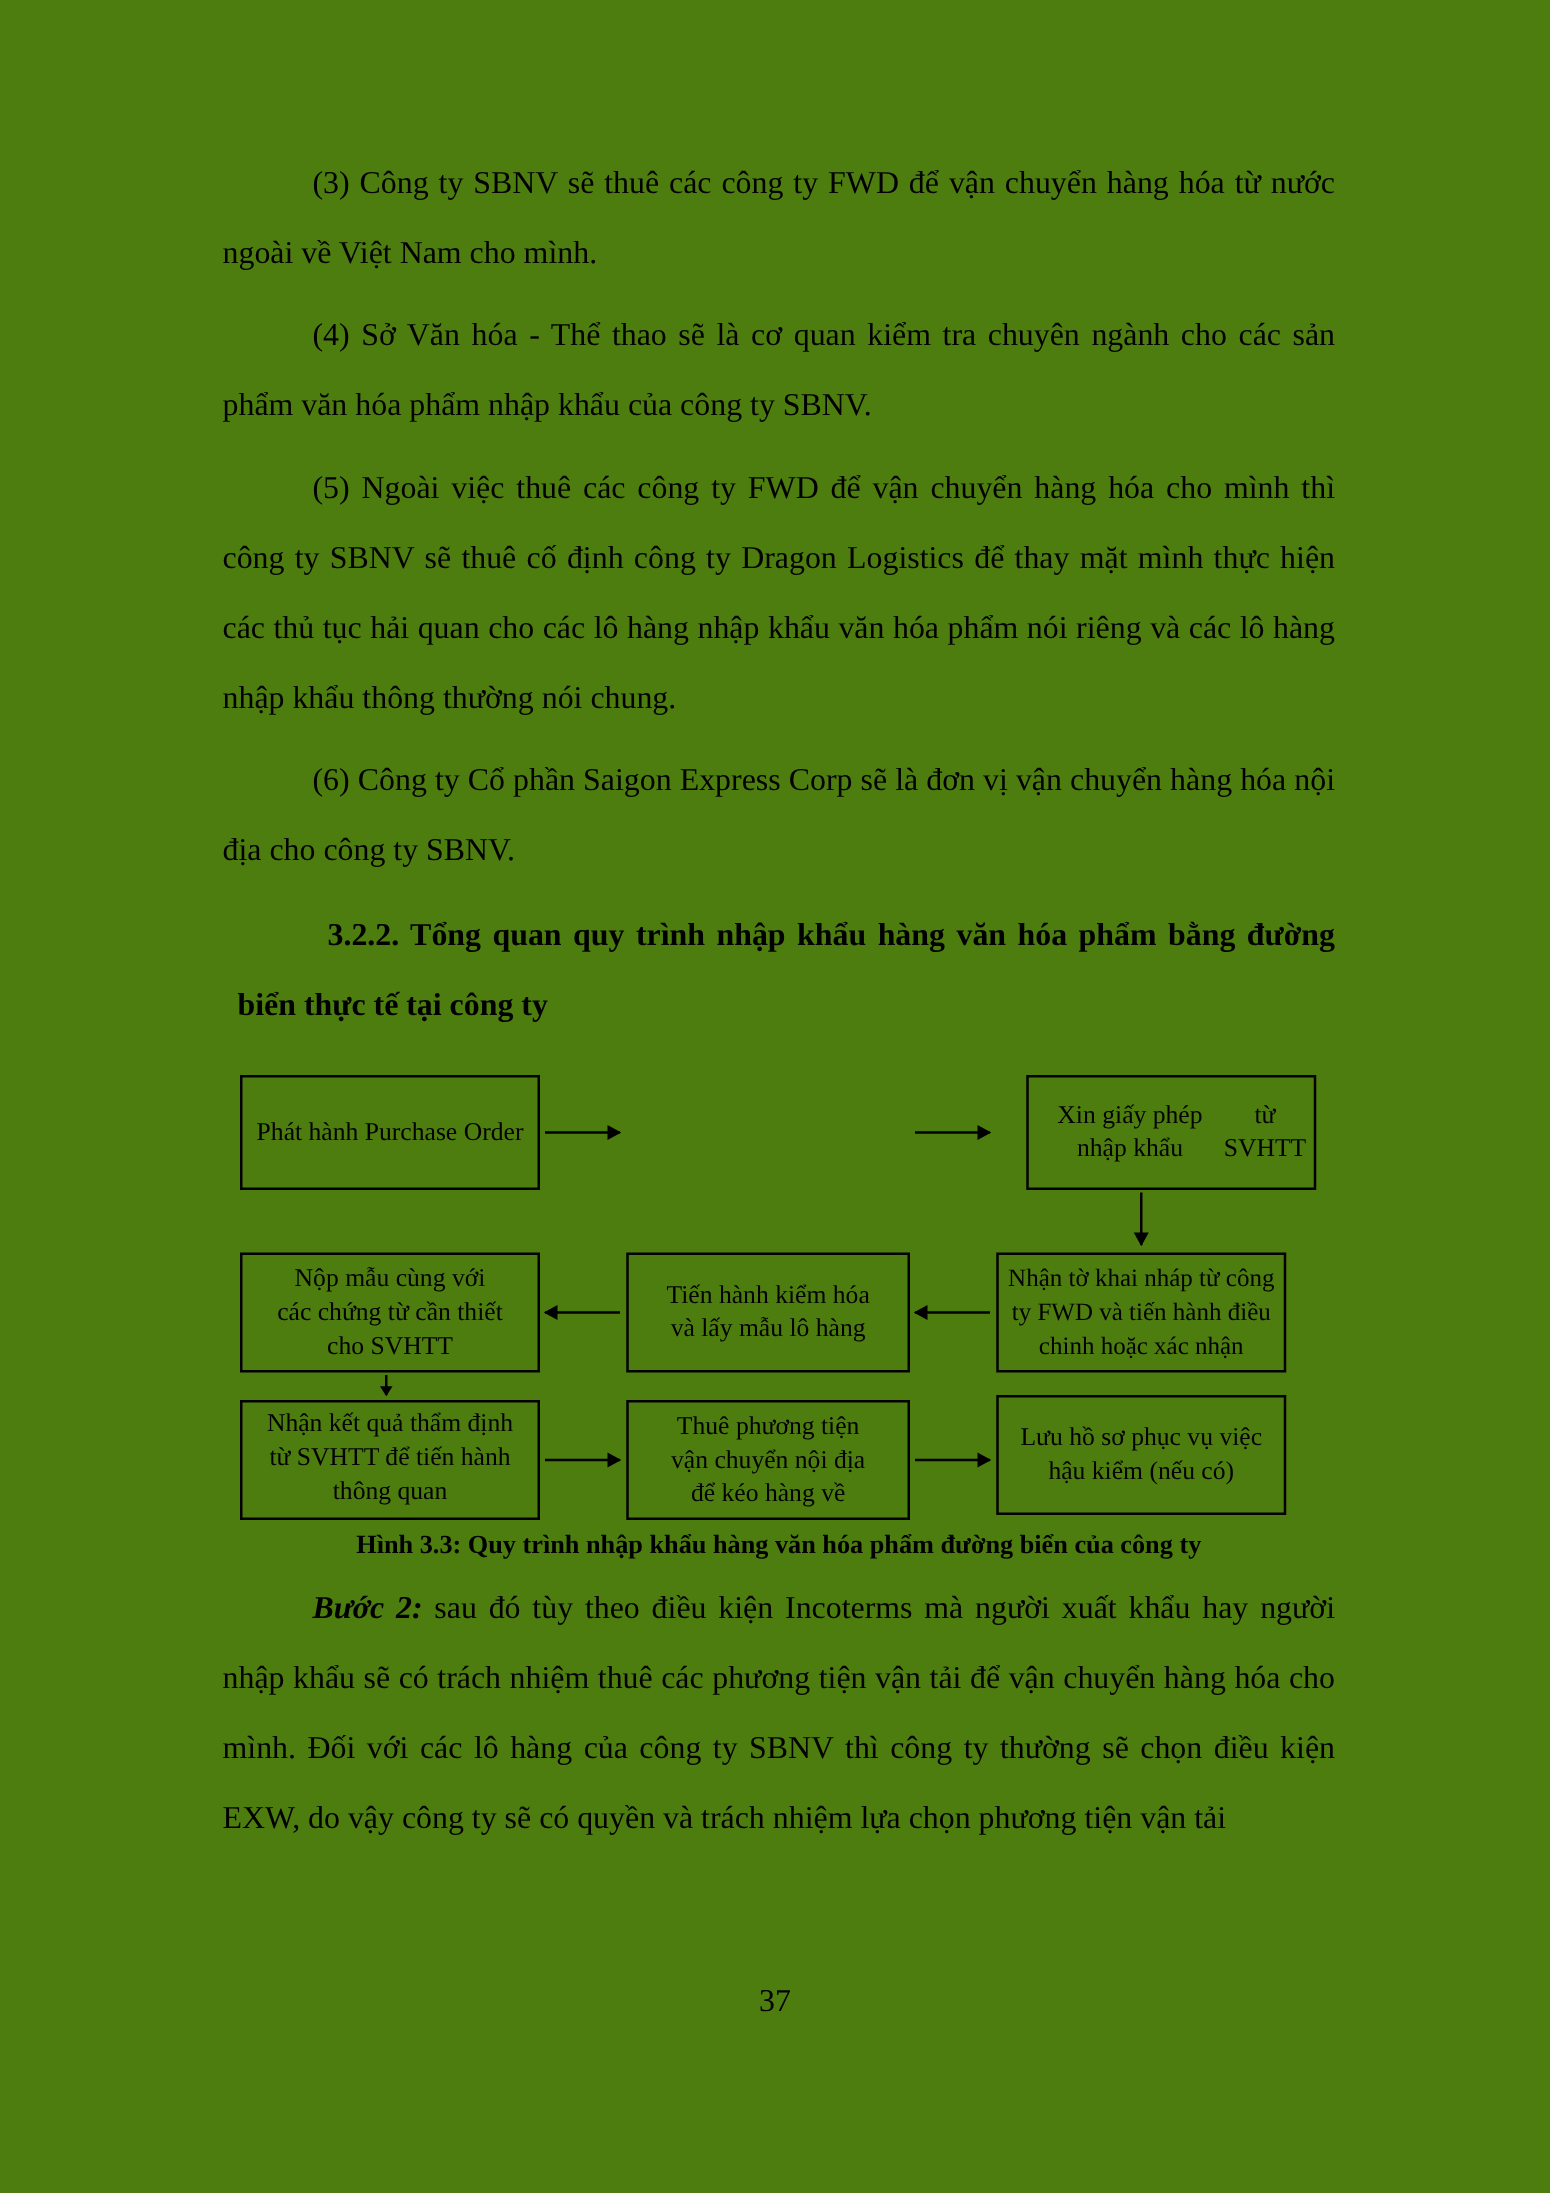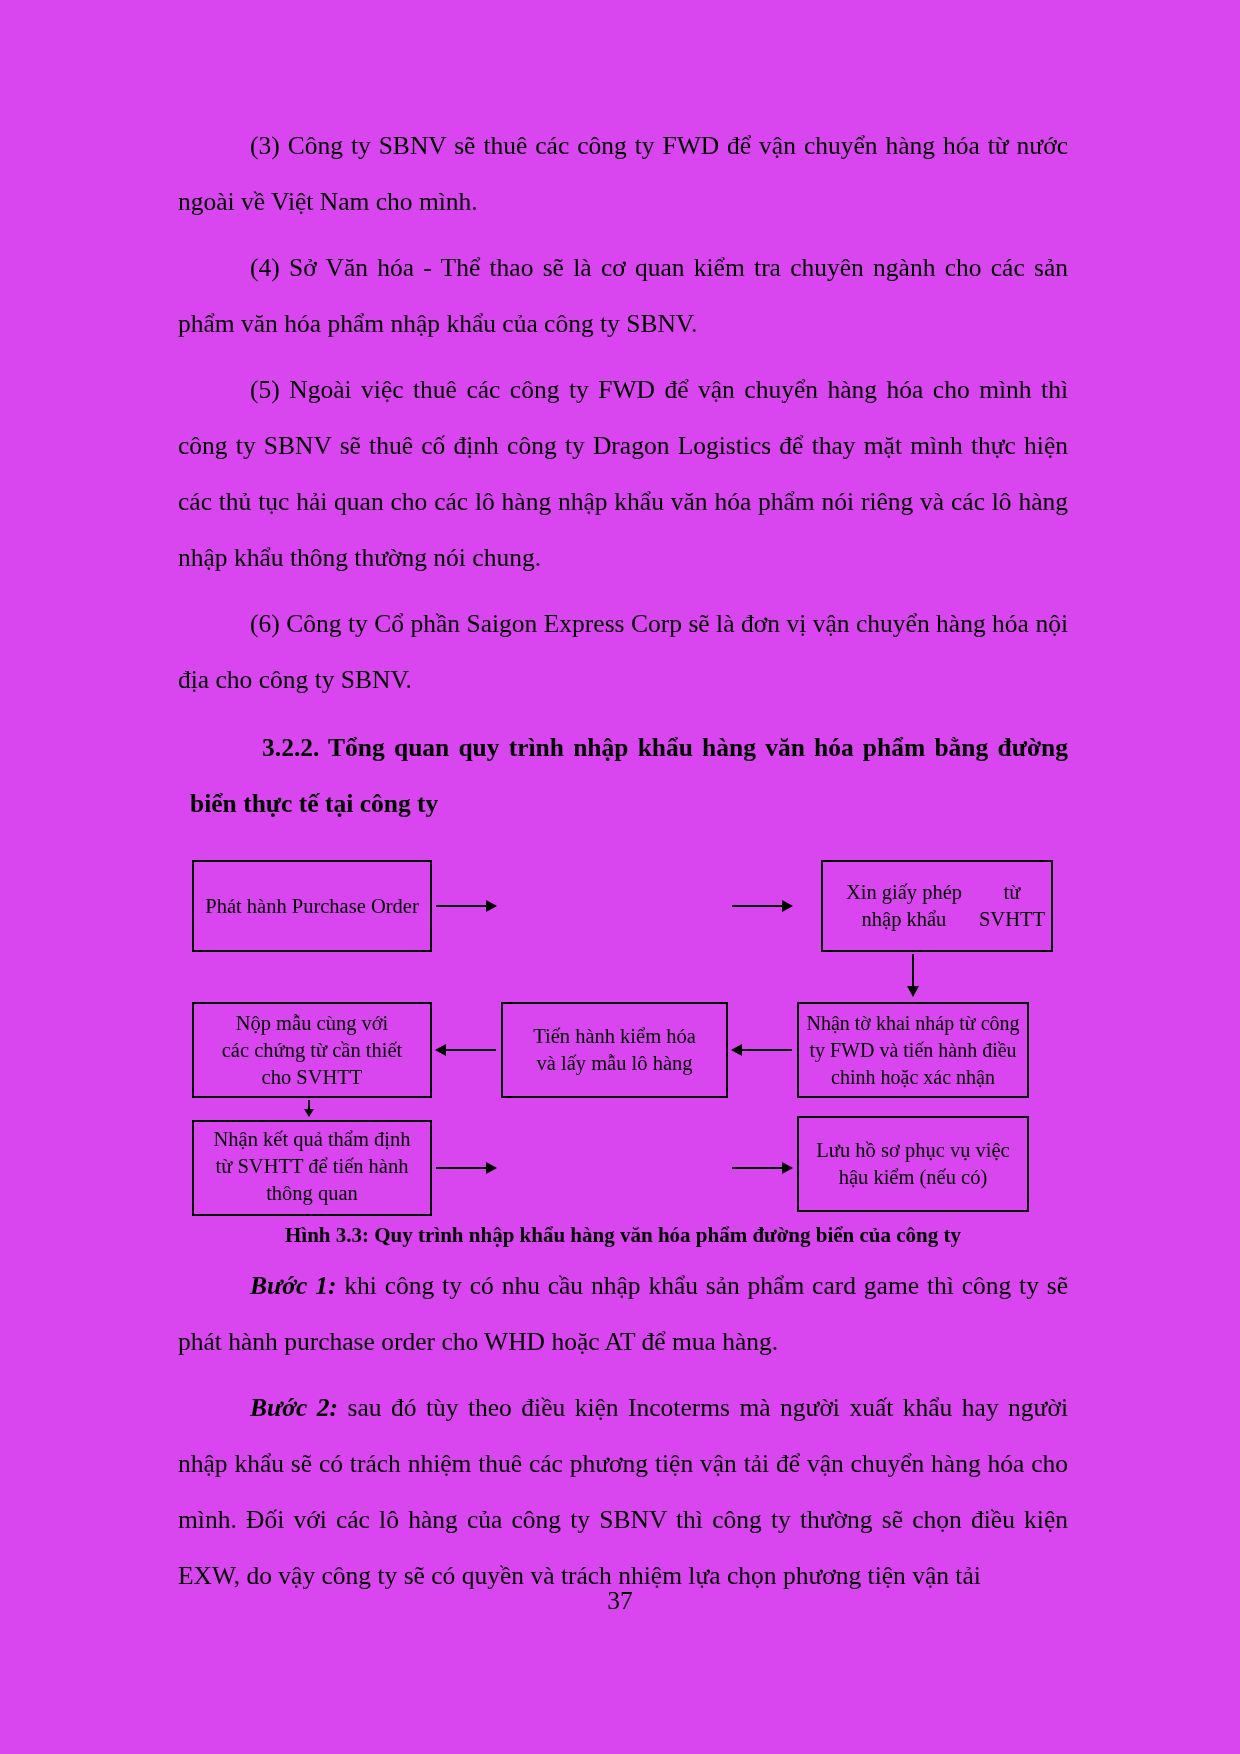--- a/index.html
+++ b/index.html
@@ -9,21 +9,21 @@
   }
   body {
     font-family: "Liberation Serif", "DejaVu Serif", serif;
     color: #000000;
   }
   .page {
     position: relative;
     width: 1240px;
     height: 1754px;
     margin: 0 auto;
-    background: #d946ef;
+    background: #4d7c0f;
     box-sizing: border-box;
     padding: 118px 172px 0 178px;
     overflow: hidden;
   }
   .body-text {
     font-size: 25.5px;
     line-height: 56px;
     text-align: justify;
     text-justify: inter-word;
     margin: 0 0 10px 0;
@@ -183,32 +183,36 @@
     <div class="arrow-v small" style="left:122px; top:246px; height:16px;"></div>
 
     <div class="fbox" style="left:6px; top:266px; width:240px; height:96px; flex-direction:column; justify-content:flex-start;">
       <span>Nhận kết quả thẩm định</span>
       <span>từ SVHTT để tiến hành</span>
       <span>thông quan</span>
     </div>
 
     <div class="arrow-h" style="left:250px; top:313px; width:60px;"></div>
 
+    <div class="fbox" style="left:315px; top:266px; width:227px; height:96px; flex-direction:column; justify-content:center;">
+      <span>Thuê phương tiện</span>
+      <span>vận chuyển nội địa</span>
+      <span>để kéo hàng về</span>
+    </div>
 
     <div class="arrow-h" style="left:546px; top:313px; width:60px;"></div>
 
     <div class="fbox" style="left:611px; top:262px; width:232px; height:96px; flex-direction:column; justify-content:center;">
       <span>Lưu hồ sơ phục vụ việc</span>
       <span>hậu kiểm (nếu có)</span>
     </div>
 
   </div>
 
   <p class="fig-caption">Hình 3.3: Quy trình nhập khẩu hàng văn hóa phẩm đường biển của công ty</p>
 
 
-  <p class="body-text indent"><span class="bolditalic">Bước 1:</span><span> khi công ty có nhu cầu nhập khẩu sản phẩm card game thì công ty sẽ phát hành purchase order cho WHD hoặc AT để mua hàng.</span></p>
 
   <p class="body-text indent"><span class="bolditalic">Bước 2:</span><span> sau đó tùy theo điều kiện Incoterms mà người xuất khẩu hay người nhập khẩu sẽ có trách nhiệm thuê các phương tiện vận tải để vận chuyển hàng hóa cho mình. Đối với các lô hàng của công ty SBNV thì công ty thường sẽ chọn điều kiện EXW, do vậy công ty sẽ có quyền và trách nhiệm lựa chọn phương tiện vận tải</span></p>
 
   <div class="page-number">37</div>
 
 </div>
 
 </body></html>

